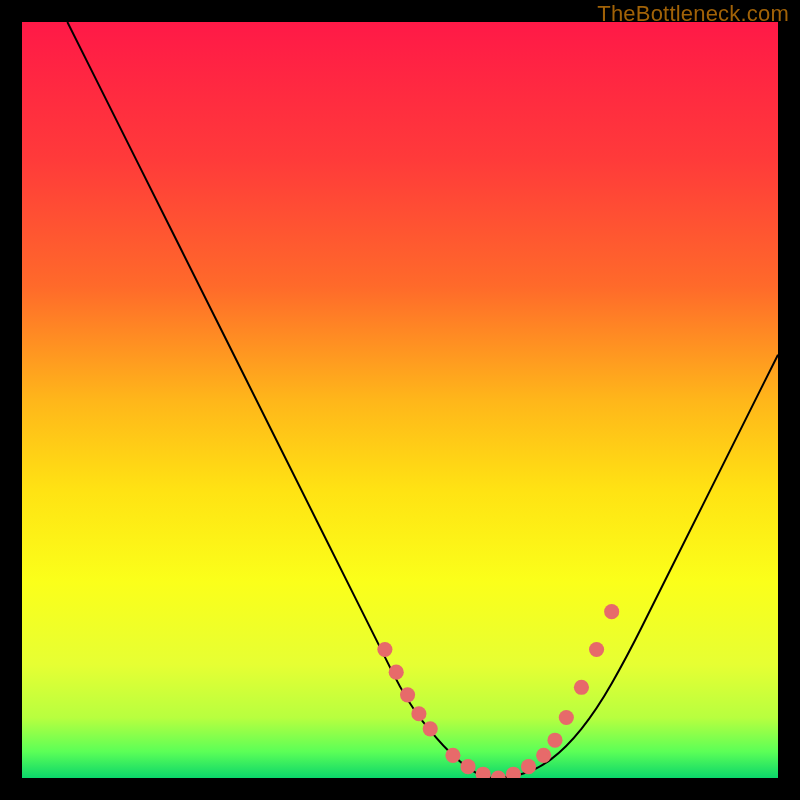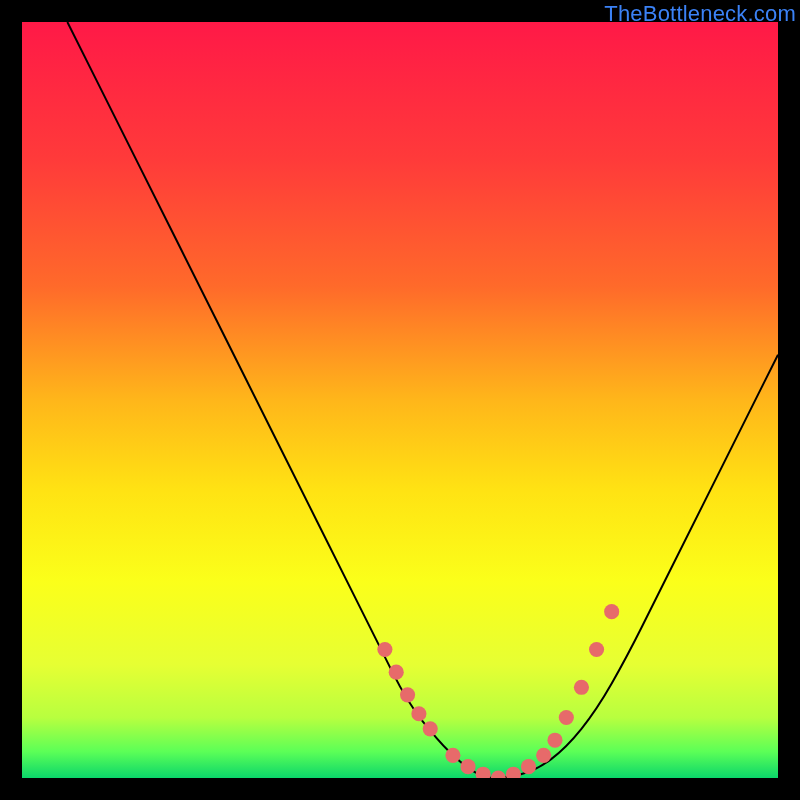--- a/index.html
+++ b/index.html
@@ -27,22 +27,22 @@
   }
   .gradient {
     position: absolute;
     left: 0; top: 0;
     width: 100%;
     height: 100%;
   }
   .watermark {
     position: absolute;
     top: 1px;
-    right: 4px;
-    color: #3b82f6;
+    right: 11px;
+    color: #a16207;
     font-size: 22px;
     font-weight: 500;
     letter-spacing: 0.2px;
   }
   svg.curve-layer {
     position: absolute;
     left: 0; top: 0;
     width: 100%;
     height: 100%;
     overflow: visible;

